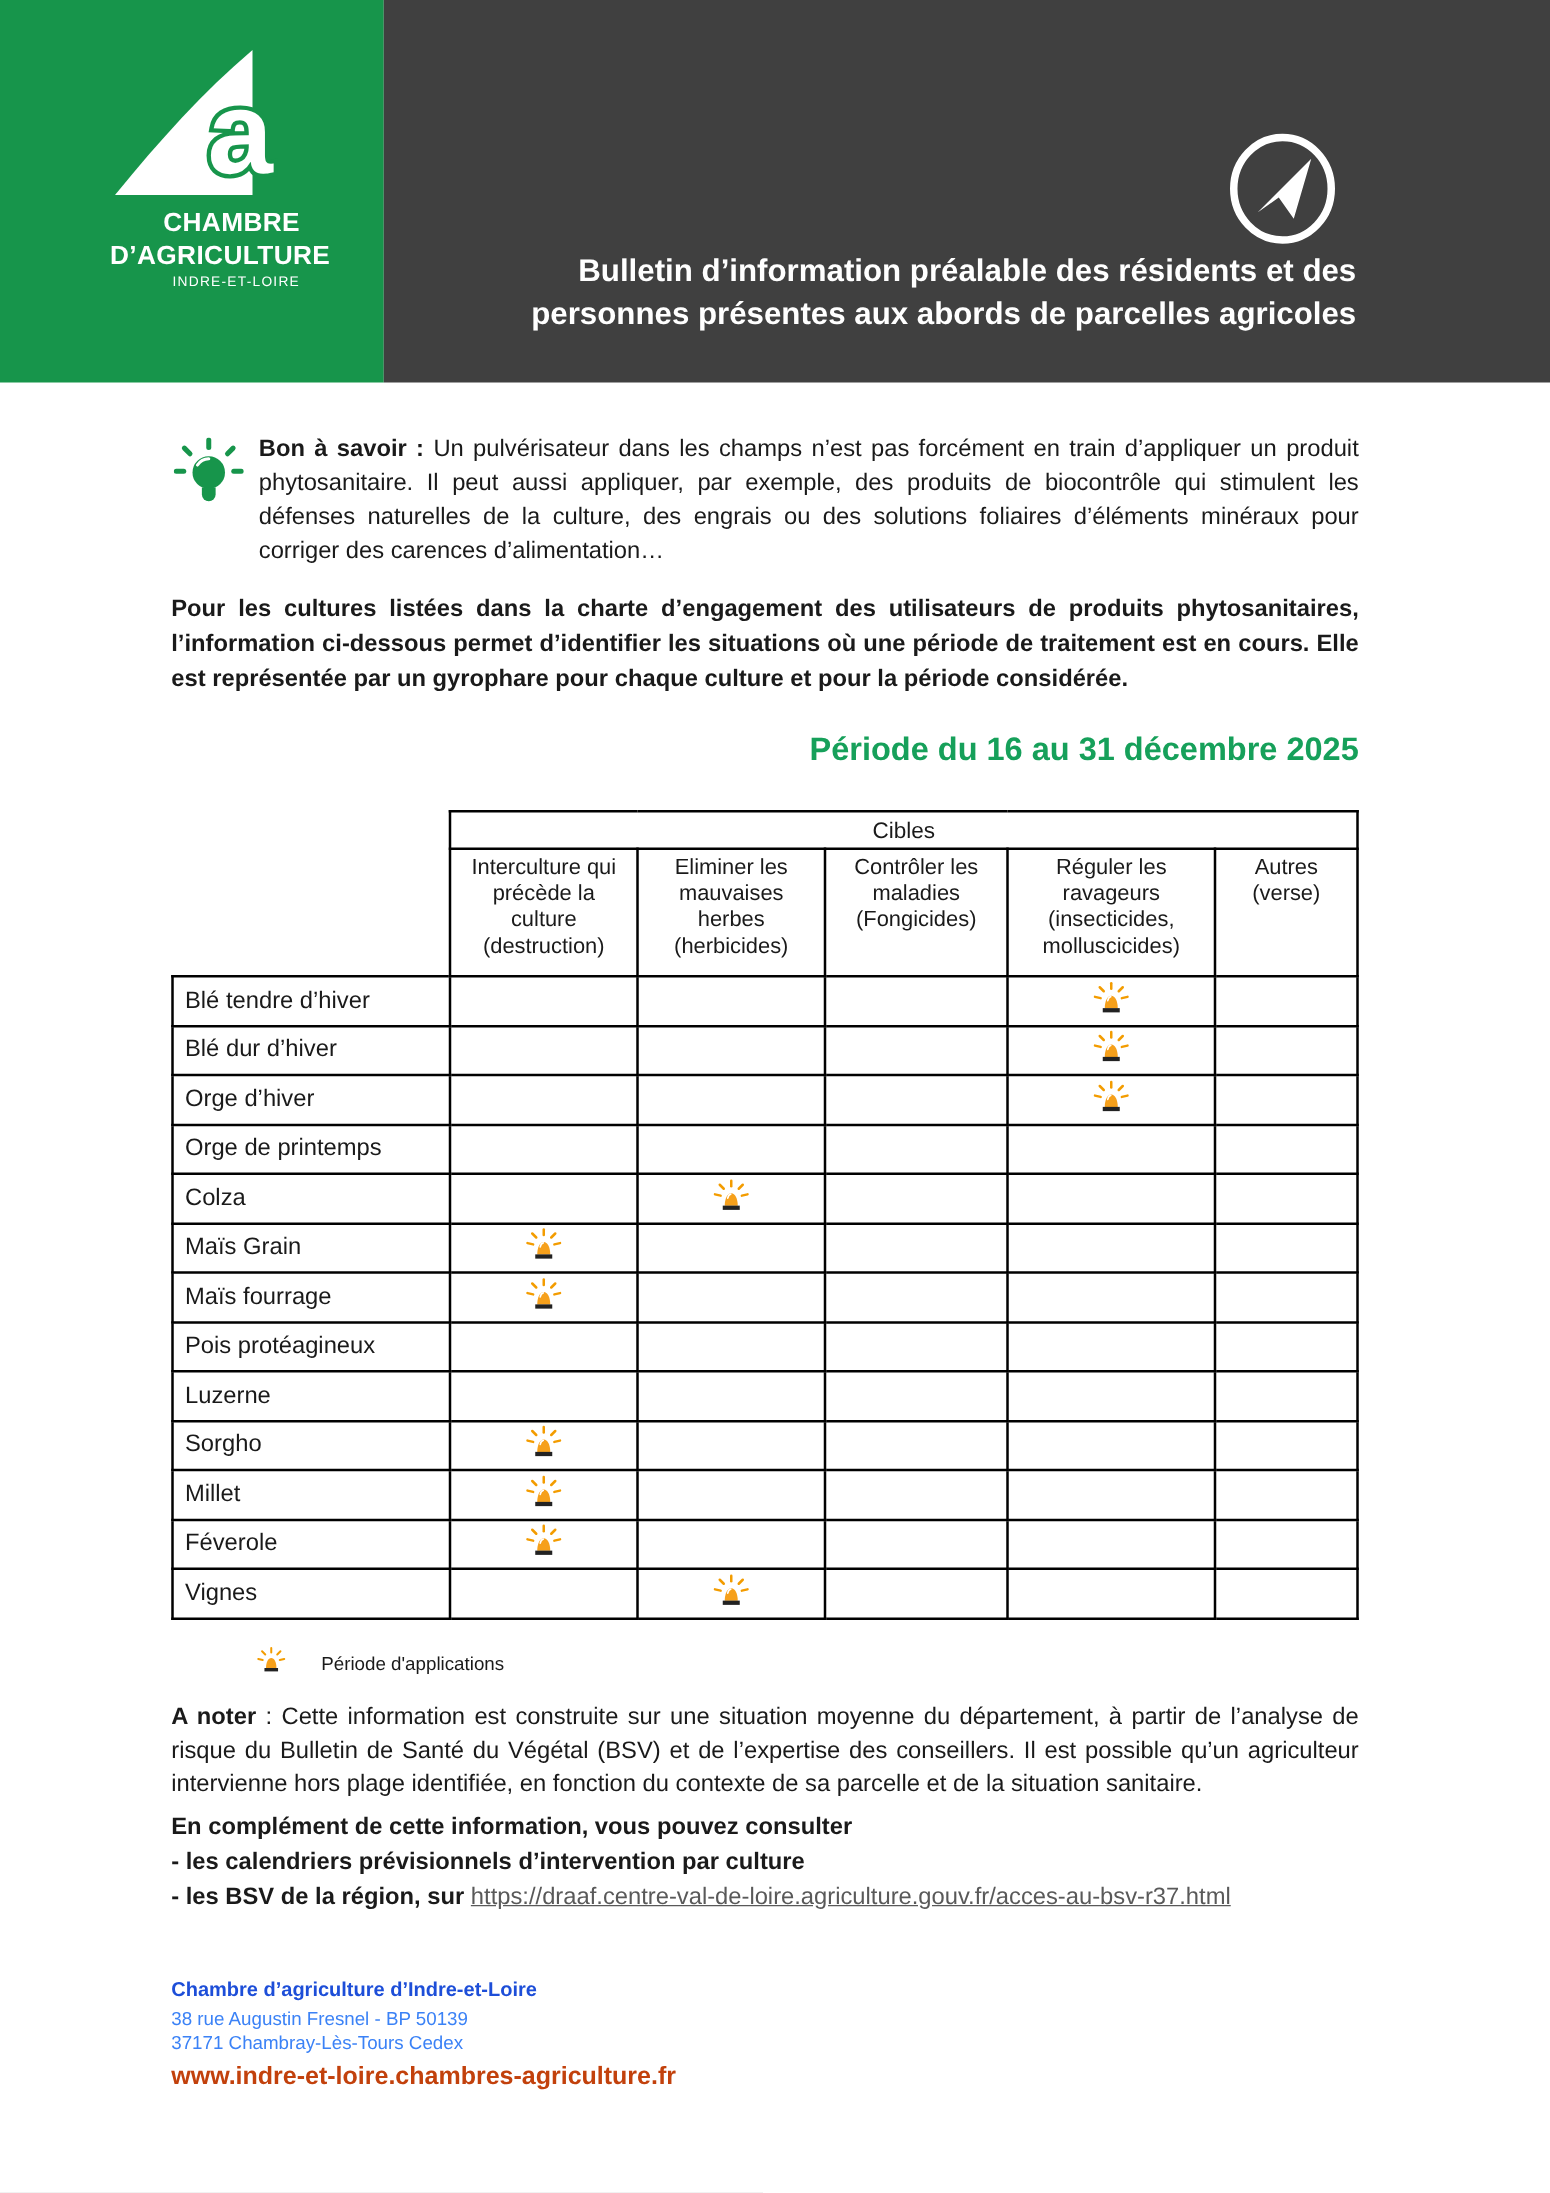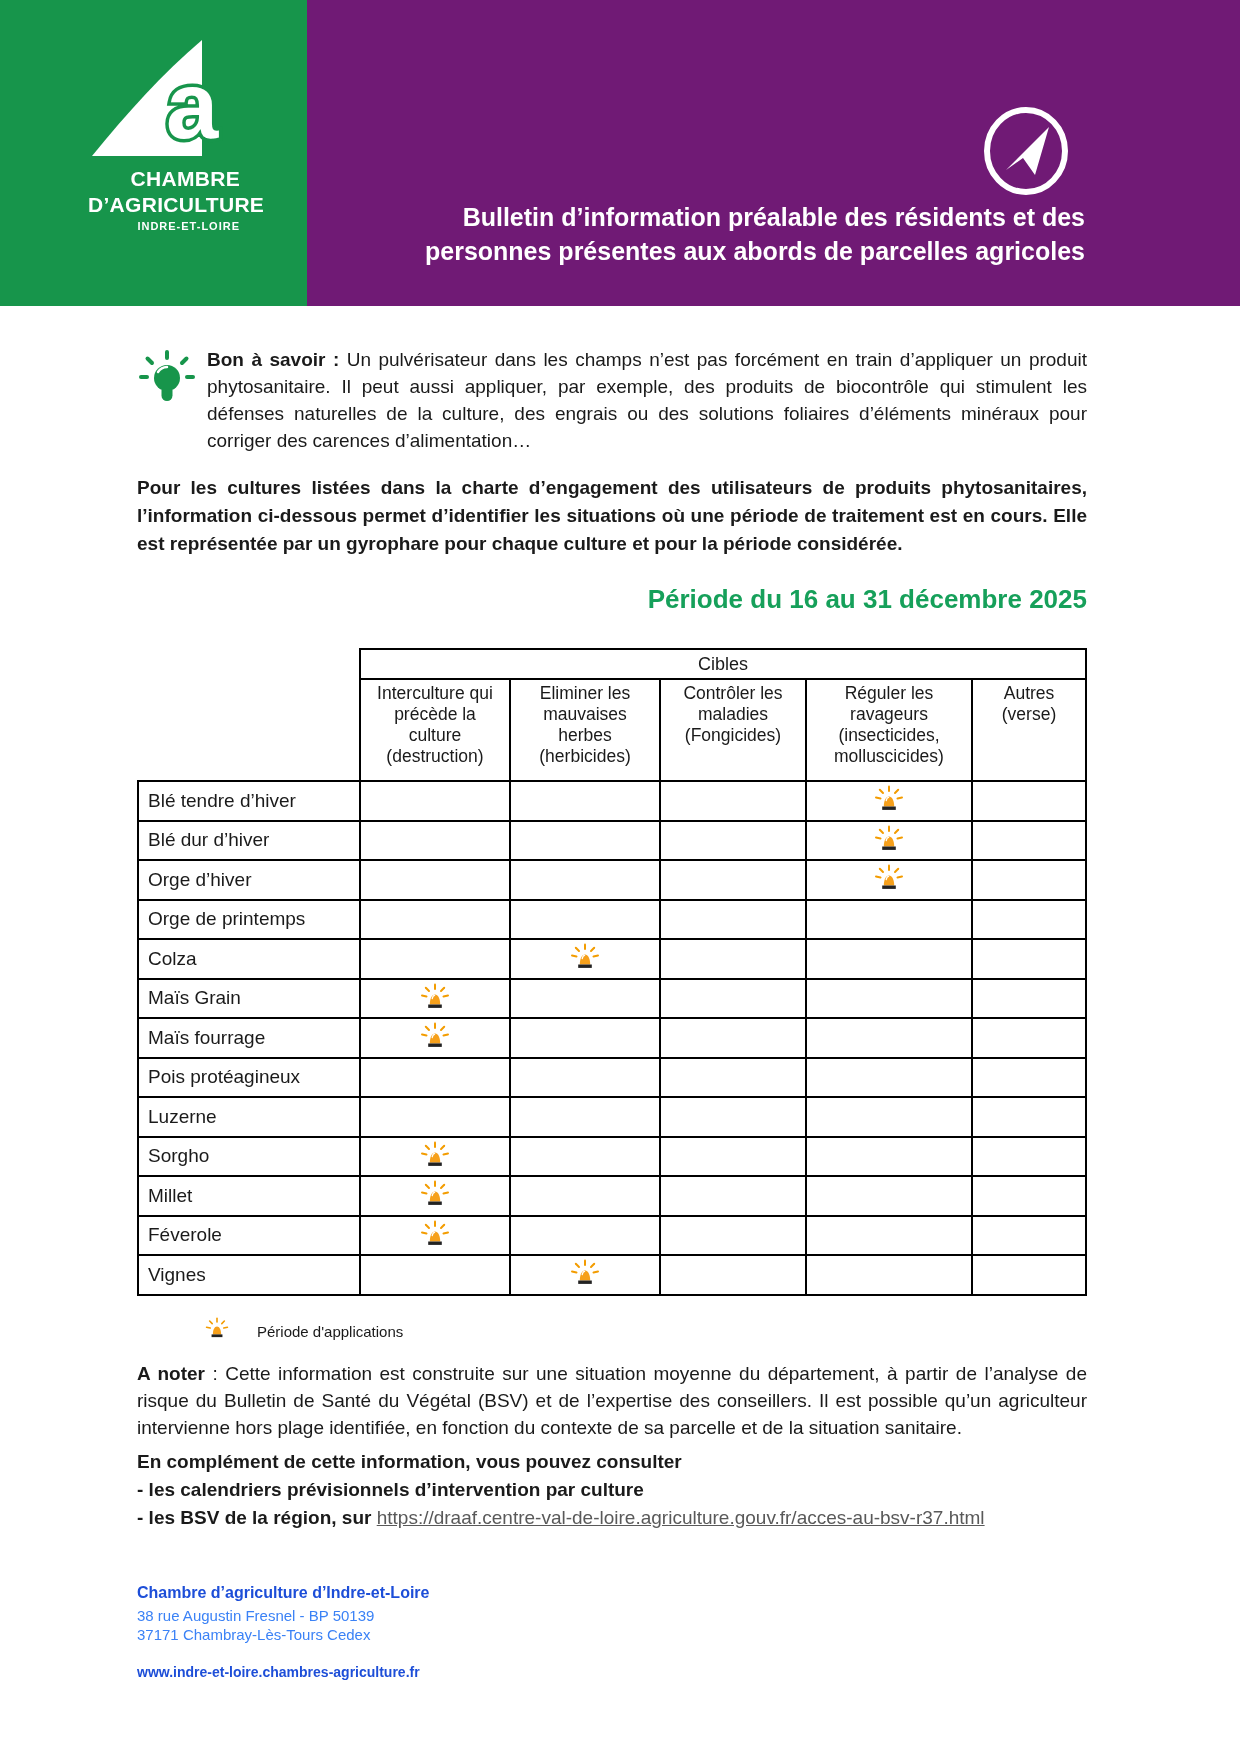--- a/index.html
+++ b/index.html
@@ -4,25 +4,25 @@
 <style>
   html,body{margin:0;padding:0;background:#e8e8e8;}
   .page{
     position:relative;width:1240px;height:1754px;background:#ffffff;
     font-family:"Liberation Sans",sans-serif;color:#1a1a1a;overflow:hidden;
     margin:0 auto;
   }
   
   .hdr{position:absolute;top:0;left:0;width:1240px;height:306px;display:flex;}
   .hdr-left{width:307px;height:100%;background:#17954b;position:relative;}
-  .hdr-right{flex:1;height:100%;background:#701a75;position:relative;}
+  .hdr-right{flex:1;height:100%;background:#404040;position:relative;}
   .logo{position:absolute;left:88px;top:34px;width:152px;text-align:right;color:#ffffff;}
   .logo svg{display:block;margin:0 0 6px auto;}
   .logo-l1,.logo-l2{font-size:21px;font-weight:bold;line-height:26px;letter-spacing:.3px;text-align:right;}
-  .logo-l3{font-size:11px;font-weight:bold;letter-spacing:1px;margin-top:2px;}
+  .logo-l3{font-size:11px;font-weight:normal;letter-spacing:1px;margin-top:2px;}
   .nav-badge{position:absolute;left:675px;top:106px;}
   .hdr-title{
     position:absolute;right:155px;bottom:38px;text-align:right;color:#ffffff;
     font-size:25px;font-weight:bold;line-height:34px;white-space:nowrap;
   }
   
   .bon{position:absolute;left:137px;top:346px;width:950px;}
   .bulb{position:absolute;left:2px;top:4px;}
   .bon p{margin:0 0 4px 70px;font-size:19px;line-height:27px;text-align:justify;}
   
@@ -49,22 +49,22 @@
         font-size:19px;line-height:27px;text-align:justify;}
   
   .complement{position:absolute;left:137px;top:1448px;width:950px;
               font-size:19px;font-weight:bold;line-height:28px;}
   .complement p{margin:0;}
   .bsv-link{font-weight:normal;color:#595959;text-decoration:underline;cursor:pointer;}
   
   .foot{position:absolute;left:137px;top:1584px;}
   .f-org{color:#1d4ed8;font-weight:bold;font-size:16px;margin-bottom:4px;}
   .f-addr{color:#3b82f6;font-size:15px;line-height:19px;}
-  .f-web{display:block;margin-top:20px;color:#1d4ed8;font-weight:bold;
-         font-size:14px;text-decoration:none;cursor:pointer;}
+  .f-web{display:block;margin-top:6px;color:#c2410c;font-weight:bold;
+         font-size:20px;text-decoration:none;cursor:pointer;}
 </style>
 </head>
 <body>
 
 <div class="page">
 
   <div class="hdr">
     <div class="hdr-left">
       <div class="logo">
         <svg width="150" height="126" viewBox="0 0 150 126">

